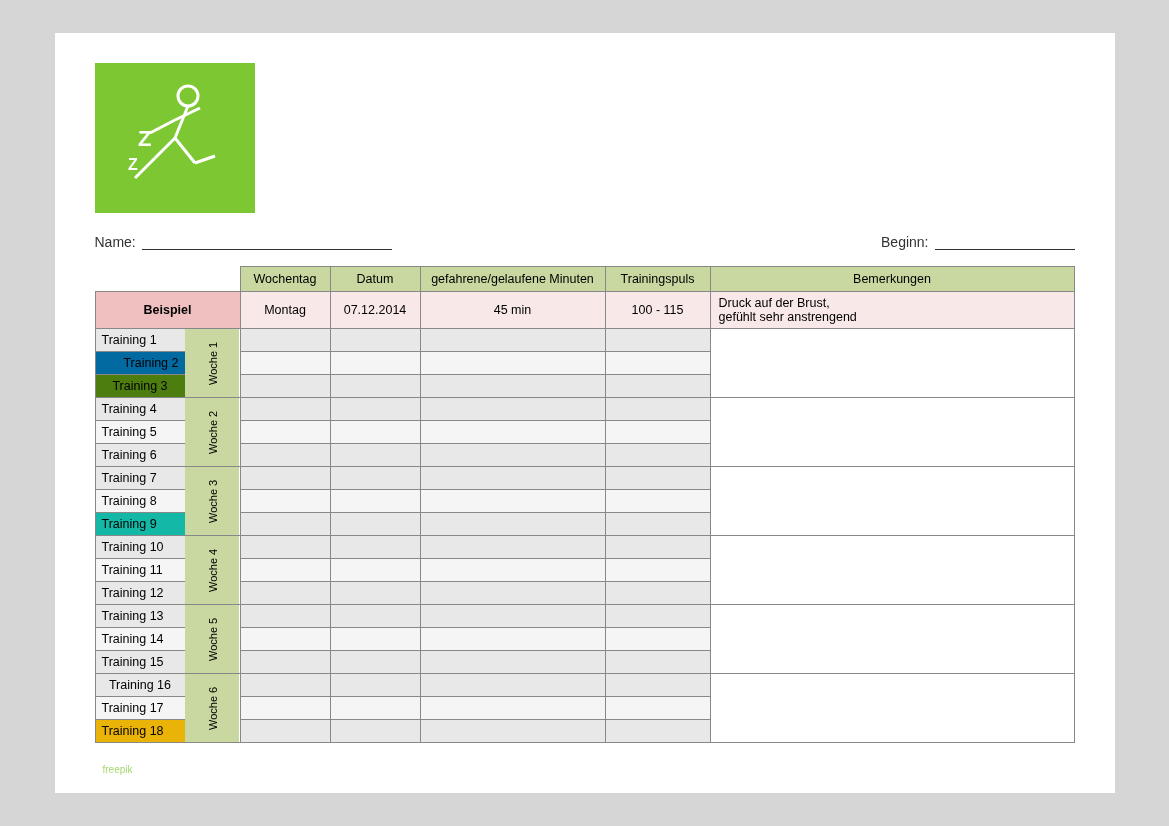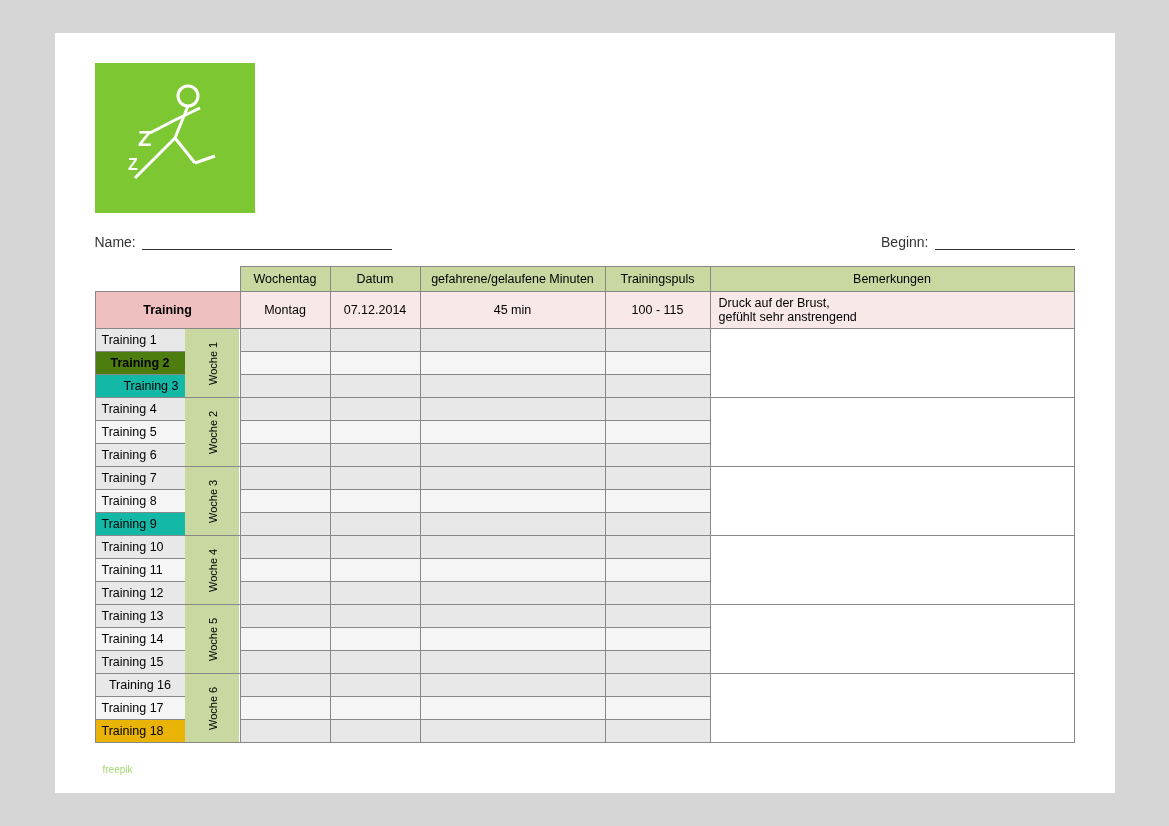--- a/index.html
+++ b/index.html
@@ -184,49 +184,49 @@
           <th>Wochentag</th>
           <th>Datum</th>
           <th>gefahrene/gelaufene Minuten</th>
           <th>Trainingspuls</th>
           <th>Bemerkungen</th>
         </tr>
       </thead>
       <tbody id="table-body">
 
         <tr>
-          <td class="beispiel-cell" colspan="2">Training</td>
+          <td class="beispiel-cell" colspan="2">Beispiel</td>
           <td class="example-data">Montag</td>
           <td class="example-data">07.12.2014</td>
           <td class="example-data">45 min</td>
           <td class="example-data">100 - 115</td>
           <td class="example-data notes-cell">
             <span>Druck auf der Brust,</span><br>
             <span>gefühlt sehr anstrengend</span>
           </td>
         </tr>
 
       <tr>
             <td style="background: rgb(232, 232, 232); text-align: left;">Training 1</td>
             <td rowspan="3" class="week-cell">Woche 1</td>
             <td style="background: rgb(232, 232, 232);"></td>
             <td style="background: rgb(232, 232, 232);"></td>
             <td style="background: rgb(232, 232, 232);"></td>
             <td style="background: rgb(232, 232, 232);"></td>
             <td rowspan="3" style="background: white;"></td>
           </tr>
           <tr>
-            <td style="background: #4d7c0f; text-align: center; font-weight: bold;">Training 2</td>
-            <td style="background: rgb(245, 245, 245);"></td>
-            <td style="background: rgb(245, 245, 245);"></td>
-            <td style="background: rgb(245, 245, 245);"></td>
-            <td style="background: rgb(245, 245, 245);"></td>
-          </tr>
-          <tr>
-            <td style="background: #14b8a6; text-align: right;">Training 3</td>
+            <td style="background: #0369a1; text-align: right;">Training 2</td>
+            <td style="background: rgb(245, 245, 245);"></td>
+            <td style="background: rgb(245, 245, 245);"></td>
+            <td style="background: rgb(245, 245, 245);"></td>
+            <td style="background: rgb(245, 245, 245);"></td>
+          </tr>
+          <tr>
+            <td style="background: #4d7c0f; text-align: center;">Training 3</td>
             <td style="background: rgb(232, 232, 232);"></td>
             <td style="background: rgb(232, 232, 232);"></td>
             <td style="background: rgb(232, 232, 232);"></td>
             <td style="background: rgb(232, 232, 232);"></td>
           </tr>
           <tr>
             <td style="background: rgb(232, 232, 232); text-align: left;">Training 4</td>
             <td rowspan="3" class="week-cell">Woche 2</td>
             <td style="background: rgb(232, 232, 232);"></td>
             <td style="background: rgb(232, 232, 232);"></td>

